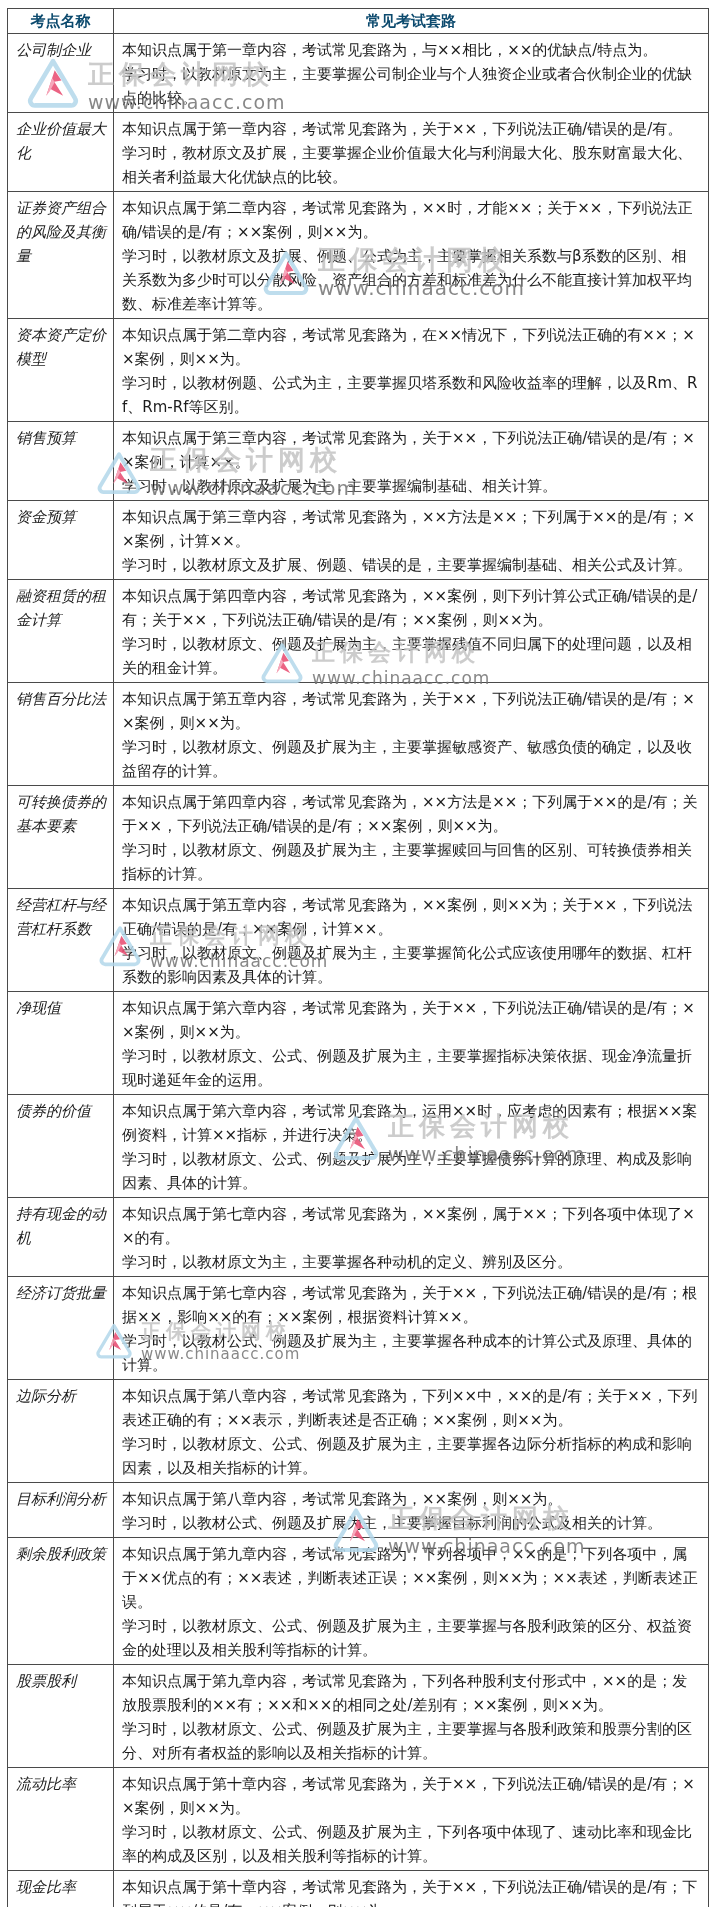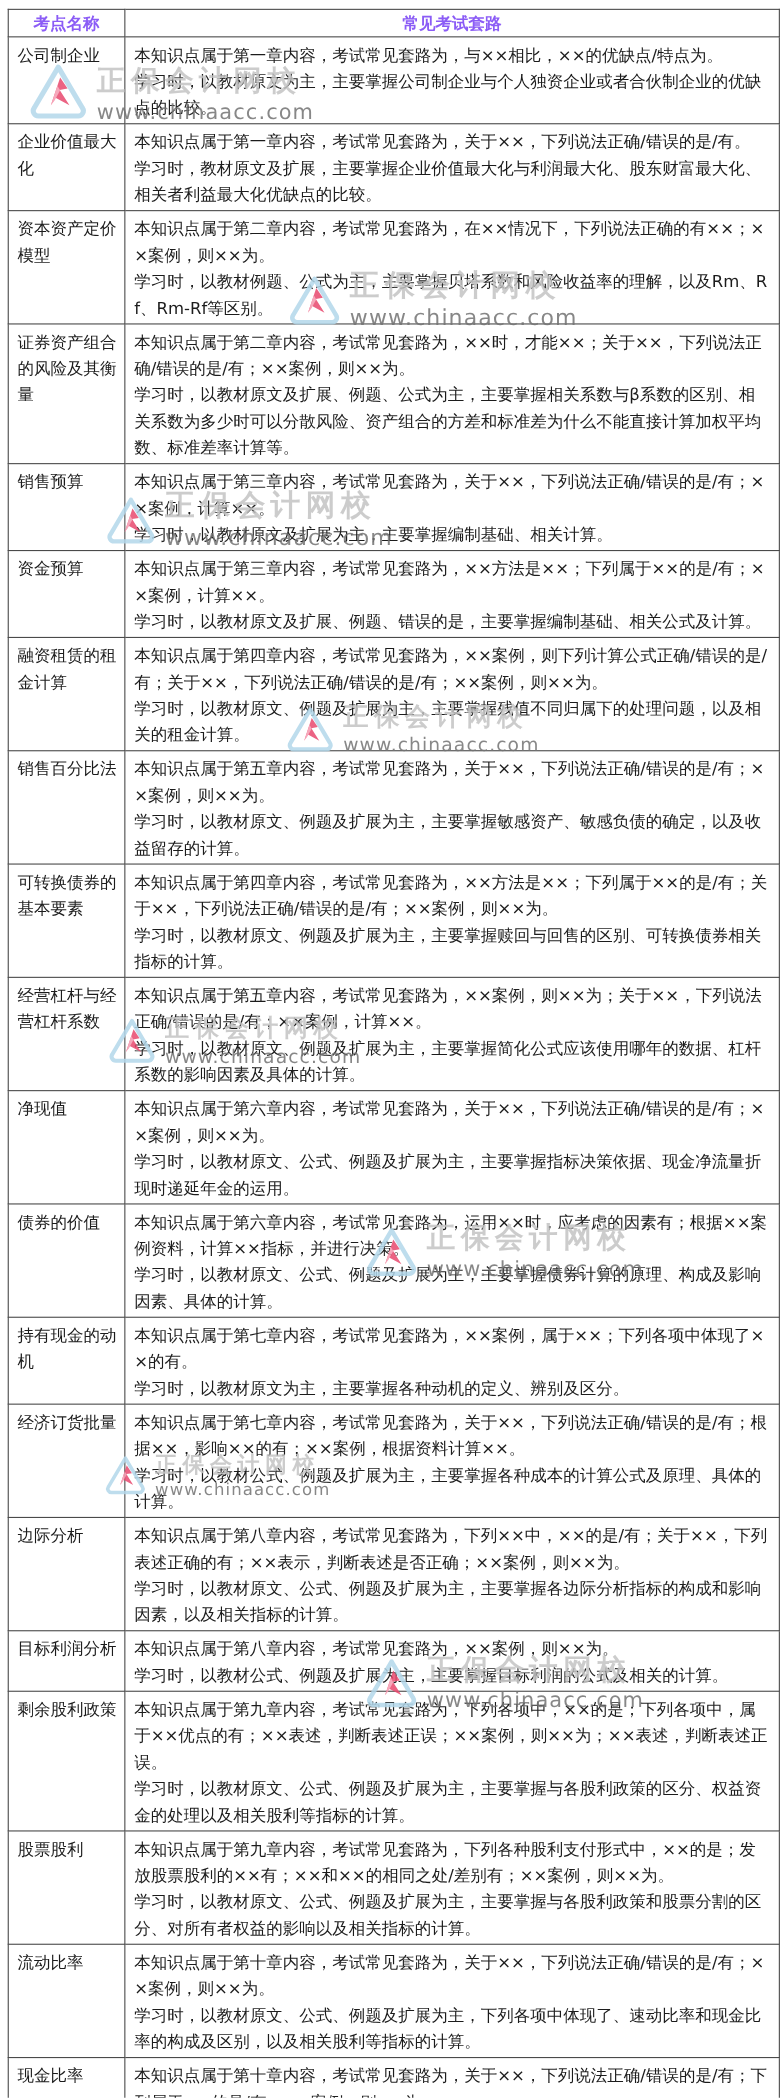--- a/index.html
+++ b/index.html
@@ -6,23 +6,23 @@
   body{
     width:711px;height:1907px;background:#ffffff;position:relative;
     font-family:"DejaVu Sans","Liberation Sans",sans-serif;
     color:#1c1c1c;overflow:hidden;
   }
   .doc{position:absolute;left:7px;top:8px;}
   table{border-collapse:collapse;table-layout:fixed;width:701px;}
   col.c1col{width:106px;}
   col.c2col{width:595px;}
   th,td{border:1px solid #4a4a4a;vertical-align:top;}
-  th{font-size:15px;font-weight:bold;text-align:center;padding:3px 0 2px 0;color:#8b5cf6;}
+  th{font-size:15px;font-weight:bold;text-align:center;padding:3px 0 2px 0;color:#0c4a6e;}
   td{font-size:15px;line-height:24px;word-break:break-all;}
-  td.c1{padding:4px 4px 2px 8px;}
+  td.c1{padding:4px 4px 2px 8px;font-style:italic;}
   td.c2{padding:4px 8px 2px 8px;}
   td.c2 p{margin:0;}
   
   .wm{position:absolute;display:flex;align-items:flex-end;pointer-events:none;
       color:#c4c4c4;white-space:nowrap;z-index:3;opacity:.85;}
   .wm .wm-logo{display:block;flex:0 0 auto;margin-right:8px;}
   .wm .wm-text{display:flex;flex-direction:column;}
   .wm .wm-name{letter-spacing:5px;font-weight:bold;}
   .wm .wm-url{letter-spacing:1px;color:#737373;}
   .wm1{left:26px;top:56px;}   .wm1 .wm-logo svg{width:54px;height:54px;}  .wm1 .wm-name{font-size:26px;line-height:32px;} .wm1 .wm-url{font-size:19px;line-height:24px;}
@@ -65,35 +65,35 @@
       <span>企业价值最大化</span>
     </td>
     <td class="c2">
       <p>本知识点属于第一章内容，考试常见套路为，关于××，下列说法正确/错误的是/有。</p>
       <p>学习时，教材原文及扩展，主要掌握企业价值最大化与利润最大化、股东财富最大化、相关者利益最大化优缺点的比较。</p>
     </td>
   </tr>
 
   <tr>
     <td class="c1">
+      <span>证券资产组合的风险及其衡量</span>
+    </td>
+    <td class="c2">
+      <p>本知识点属于第二章内容，考试常见套路为，××时，才能××；关于××，下列说法正确/错误的是/有；××案例，则××为。</p>
+      <p>学习时，以教材原文及扩展、例题、公式为主，主要掌握相关系数与β系数的区别、相关系数为多少时可以分散风险、资产组合的方差和标准差为什么不能直接计算加权平均数、标准差率计算等。</p>
+    </td>
+  </tr>
+
+  <tr>
+    <td class="c1">
       <span>资本资产定价模型</span>
     </td>
     <td class="c2">
       <p>本知识点属于第二章内容，考试常见套路为，在××情况下，下列说法正确的有××；××案例，则××为。</p>
       <p>学习时，以教材例题、公式为主，主要掌握贝塔系数和风险收益率的理解，以及Rm、Rf、Rm-Rf等区别。</p>
-    </td>
-  </tr>
-
-  <tr>
-    <td class="c1">
-      <span>证券资产组合的风险及其衡量</span>
-    </td>
-    <td class="c2">
-      <p>本知识点属于第二章内容，考试常见套路为，××时，才能××；关于××，下列说法正确/错误的是/有；××案例，则××为。</p>
-      <p>学习时，以教材原文及扩展、例题、公式为主，主要掌握相关系数与β系数的区别、相关系数为多少时可以分散风险、资产组合的方差和标准差为什么不能直接计算加权平均数、标准差率计算等。</p>
     </td>
   </tr>
 
   <tr>
     <td class="c1">
       <span>销售预算</span>
     </td>
     <td class="c2">
       <p>本知识点属于第三章内容，考试常见套路为，关于××，下列说法正确/错误的是/有；××案例，计算××。</p>
       <p>学习时，以教材原文及扩展为主，主要掌握编制基础、相关计算。</p>

